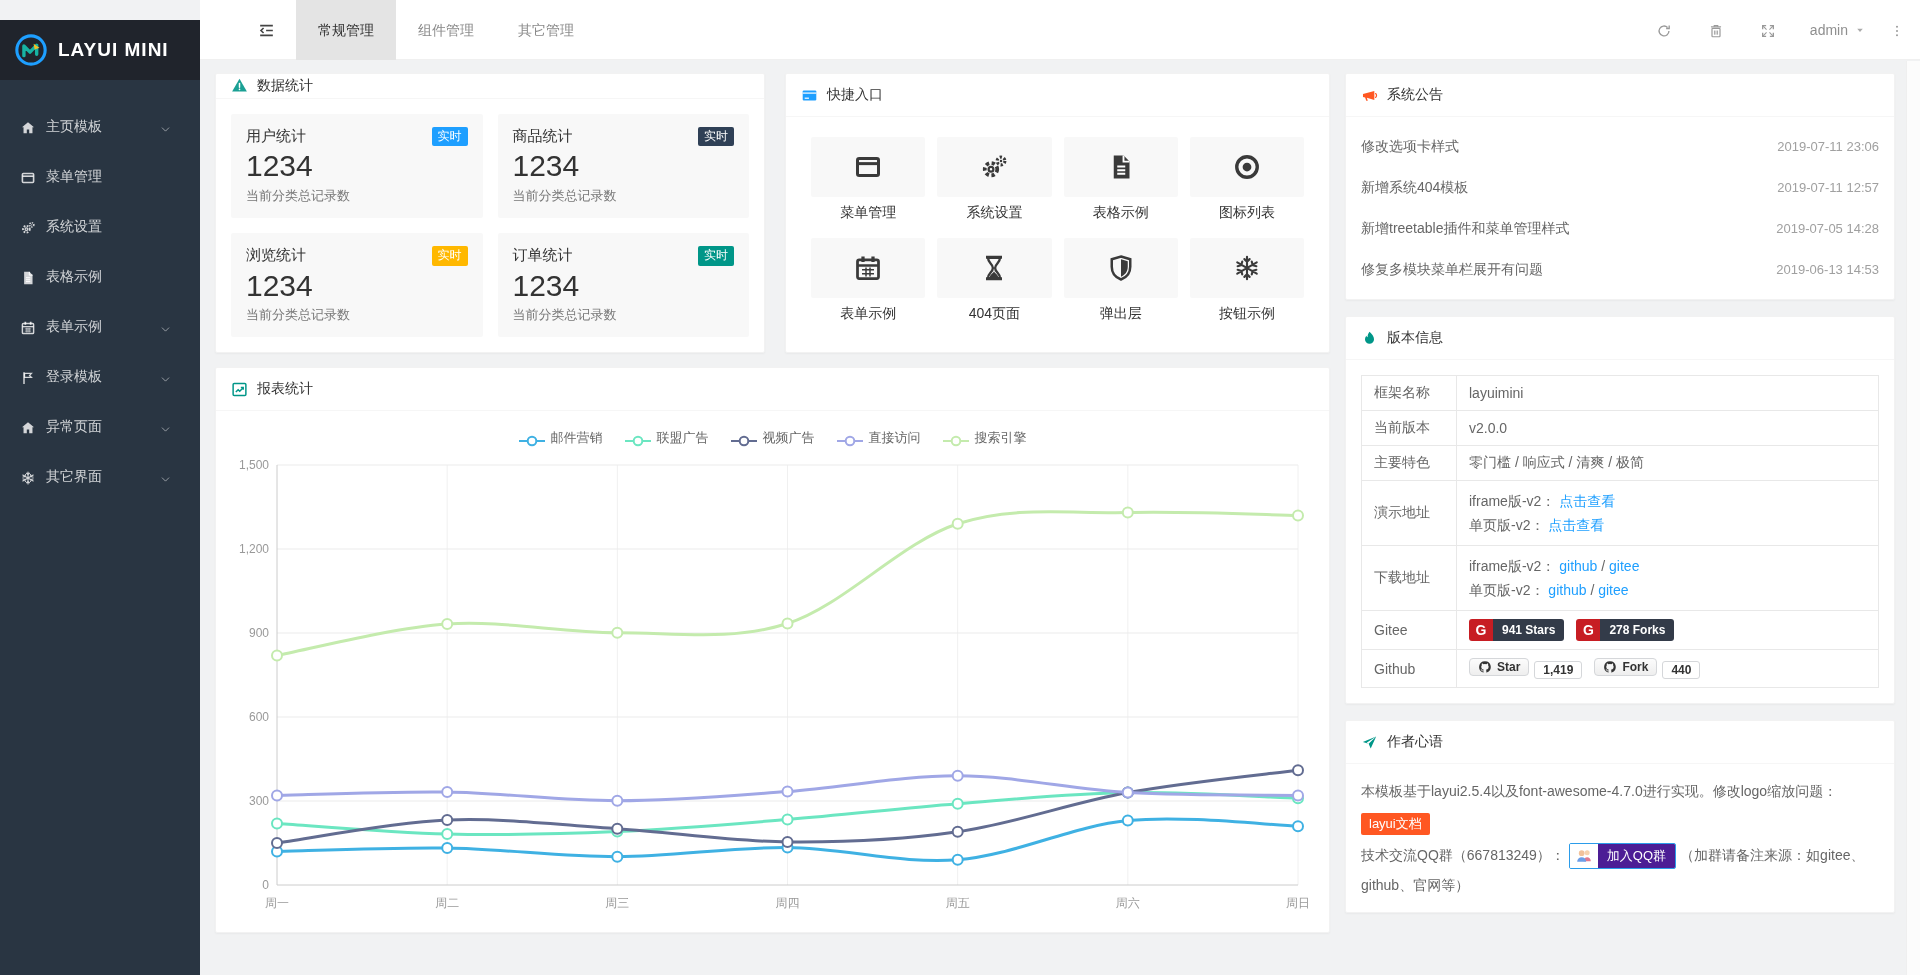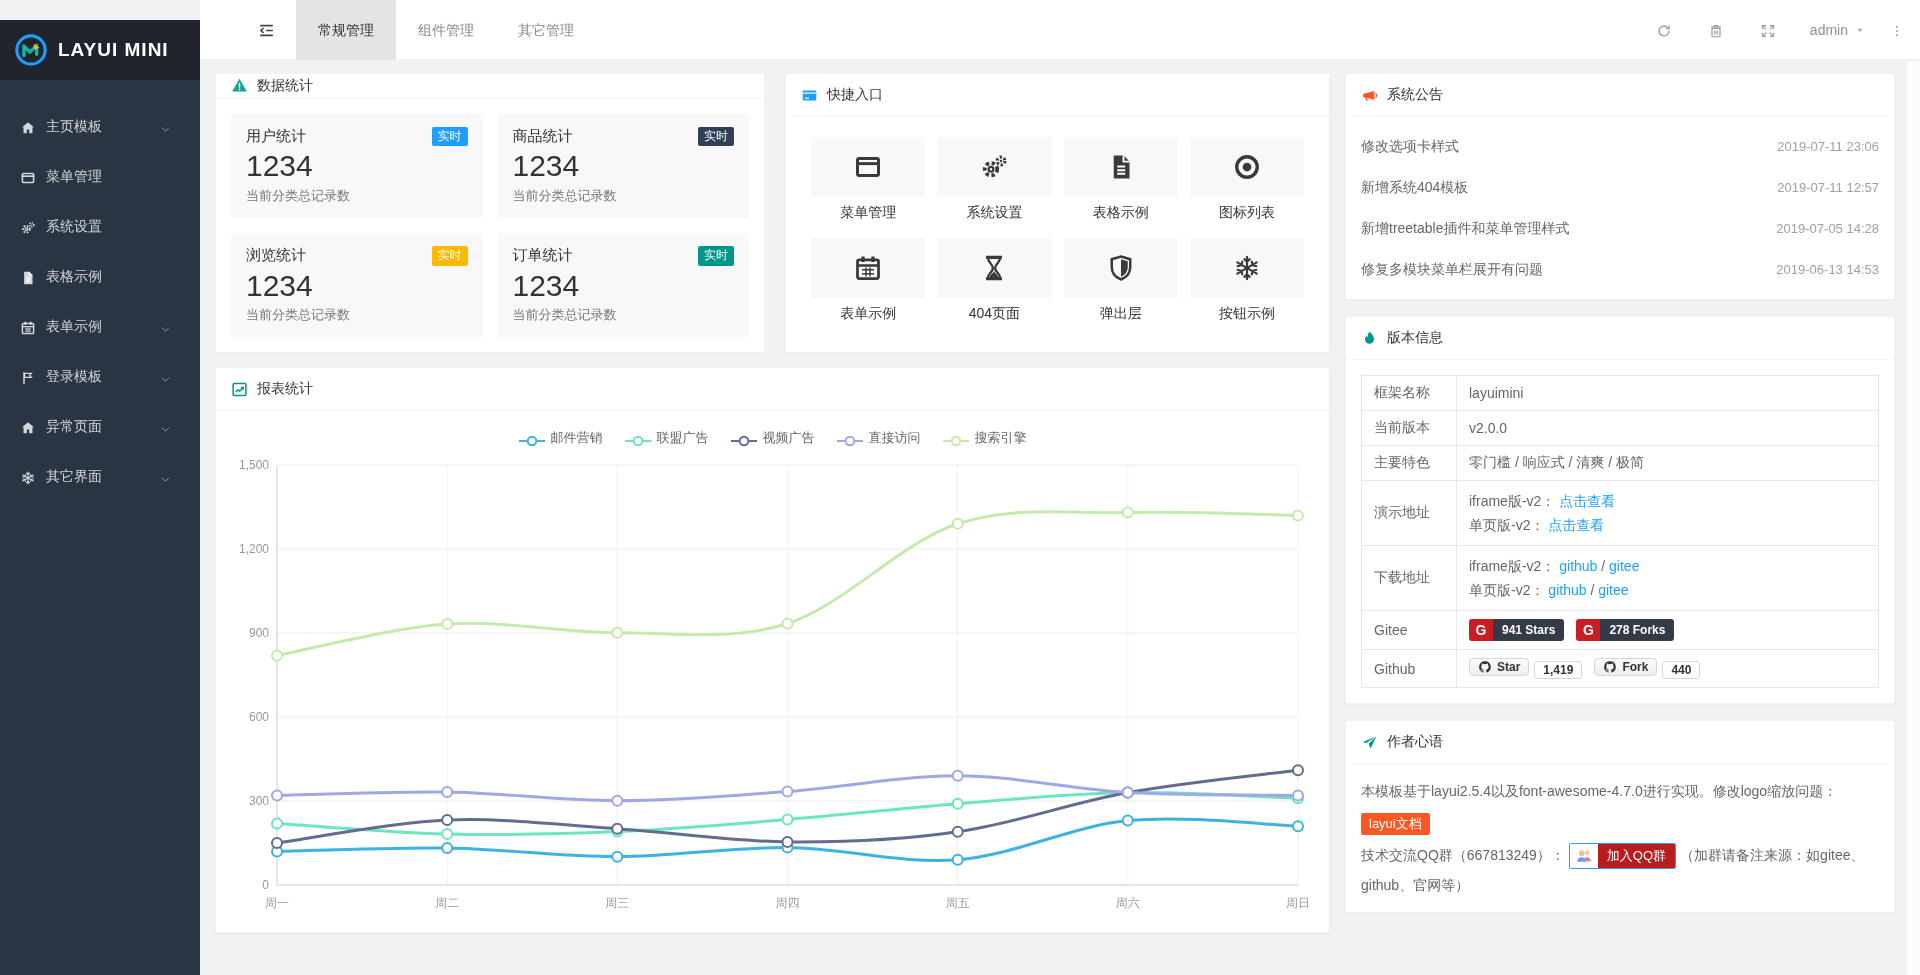--- a/index.html
+++ b/index.html
@@ -97,21 +97,21 @@
 
   .author-panel { margin-top:16px; }
   .author-body { padding:10px 15px; font-size:14px; color:#666; }
   .author-body p { line-height:30px; margin:2px 0; }
   .badge-orange { display:inline-block; background:#FF5722; color:#fff; font-size:13px; padding:2px 8px;
     border-radius:2px; cursor:pointer; line-height:1.4; }
   .qq-btn { display:inline-flex; align-items:stretch; border:1px solid #2b9cea; border-radius:2px; overflow:hidden;
     vertical-align:middle; cursor:pointer; margin:0 4px; height:26px; }
   .qq-ic { background:#fff; width:28px; display:flex; align-items:center; justify-content:center; }
   .qq-ic .ic { width:20px; height:20px; }
-  .qq-tx { background:#b91c1c; color:#fff; font-size:13px; display:flex; align-items:center; padding:0 9px; }
+  .qq-tx { background:#4c1d95; color:#fff; font-size:13px; display:flex; align-items:center; padding:0 9px; }
 
   svg text { font-family:"Liberation Sans","DejaVu Sans",sans-serif; }
 </style>
 </head>
 <body>
 
 <div class="sidebar">
   <div class="logo-area">
     <svg class="logo-mark" viewBox="0 0 24 24">
       <circle cx="12" cy="12" r="10" fill="none" stroke="#1E9FFF" stroke-width="2.2"></circle>

